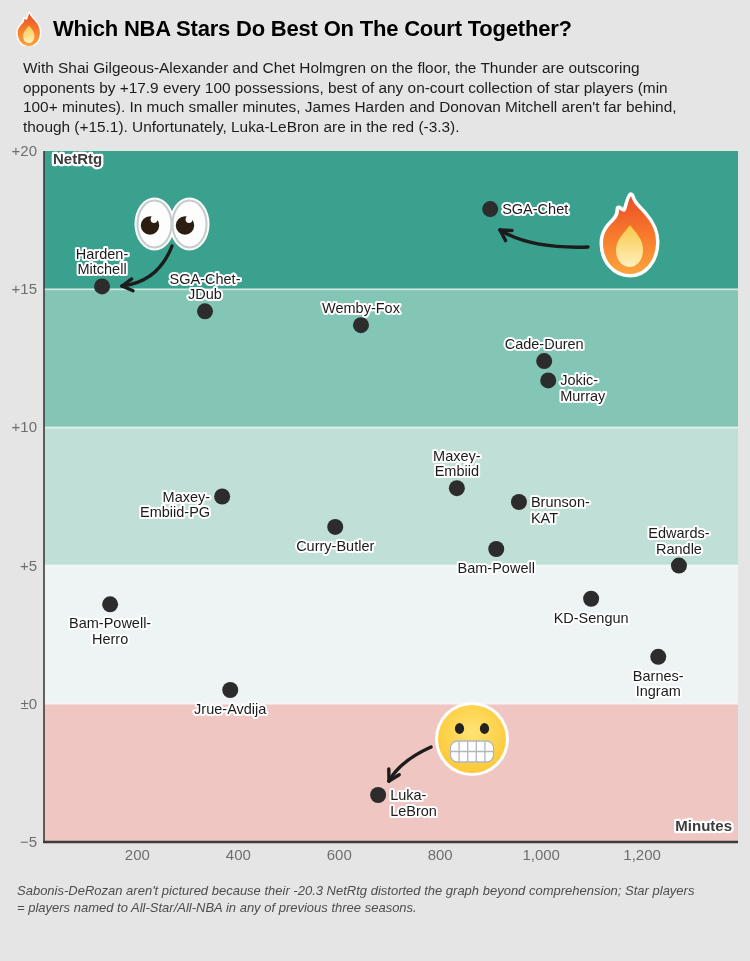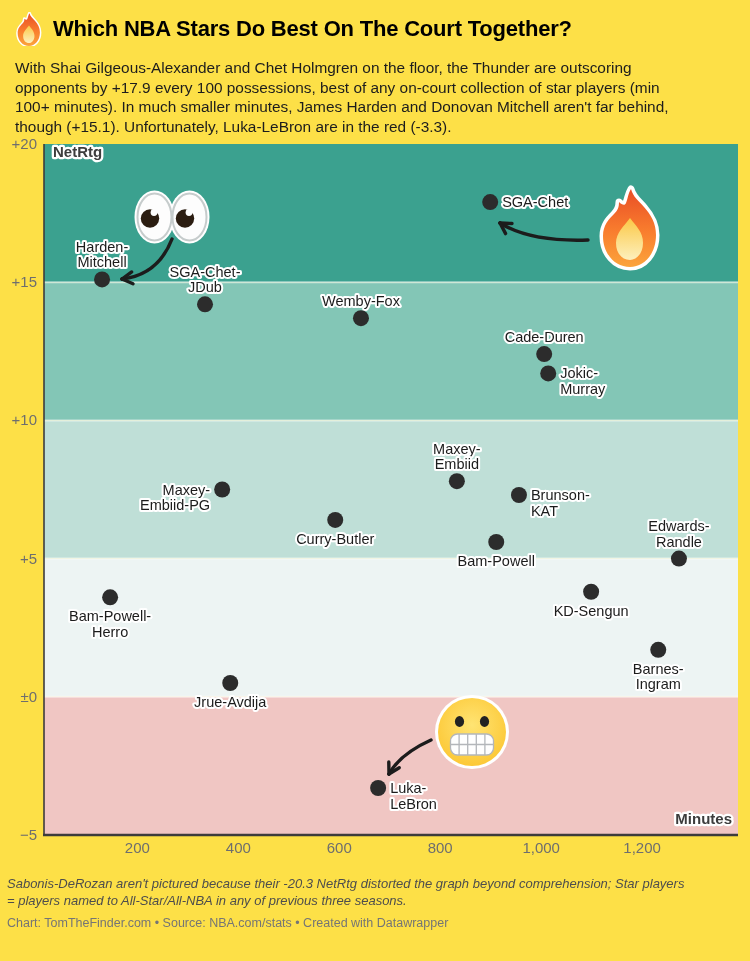--- a/index.html
+++ b/index.html
@@ -1,22 +1,22 @@
 <!DOCTYPE html>
 <html><head>
 <meta charset="utf-8">
 <style>
   html,body{margin:0;padding:0;background:#fff;}
-  .page{width:750px;height:961px;background:#fde047;font-family:"Liberation Sans",sans-serif;position:relative;overflow:hidden;}
+  .page{width:750px;height:961px;background:#e5e5e5;font-family:"Liberation Sans",sans-serif;position:relative;overflow:hidden;}
   header{padding:12px 15px 0 15px;}
   h1{display:flex;align-items:center;gap:10px;margin:0 0 12px 0;font-size:22px;line-height:28px;font-weight:bold;color:#000;letter-spacing:-0.2px;}
-  .desc{margin:0;font-size:15.4px;line-height:19.5px;color:#1d1d1d;white-space:pre-line;}
+  .desc{margin:8px;font-size:15.4px;line-height:19.5px;color:#1d1d1d;white-space:pre-line;}
   .chart-wrap{margin-top:1px;}
   .chart-wrap svg{display:block;}
-  footer{padding:0 7px;margin-top:16px;}
+  footer{padding:0 17px;margin-top:16px;}
   .note{margin:0 0 7px 0;font-size:13px;line-height:17px;font-style:italic;color:#4d4d4d;white-space:pre-line;}
   .credit{margin:0;font-size:12.5px;color:#757575;}
   
   text.tick{font-family:"Liberation Sans",sans-serif;font-size:15px;fill:#6e6e6e;}
   text.ptlabel{font-family:"Liberation Sans",sans-serif;font-size:14.5px;fill:#1c1c1c;
     paint-order:stroke;stroke:#fff;stroke-width:4px;stroke-linejoin:round;}
   text.axname{font-family:"Liberation Sans",sans-serif;font-size:15px;font-weight:bold;fill:#3d3d3d;
     paint-order:stroke;stroke:#fff;stroke-width:4.5px;stroke-linejoin:round;}
 </style>
 </head>
@@ -199,15 +199,14 @@
             <text x="390.12945454545456" y="671.5120000000001" text-anchor="start" class="ptlabel">LeBron</text>
             <circle cx="378.12945454545456" cy="651.0120000000001" r="8" fill="#2c2c2c"></circle>
           </g>
         </g>
       </svg>
   </div>
 
   <footer>
     <p class="note">Sabonis-DeRozan aren't pictured because their -20.3 NetRtg distorted the graph beyond comprehension; Star players
 = players named to All-Star/All-NBA in any of previous three seasons.</p>
-    <p class="credit">Chart: TomTheFinder.com • Source: NBA.com/stats • Created with Datawrapper</p>
   </footer>
 </div>
 
 </body></html>

